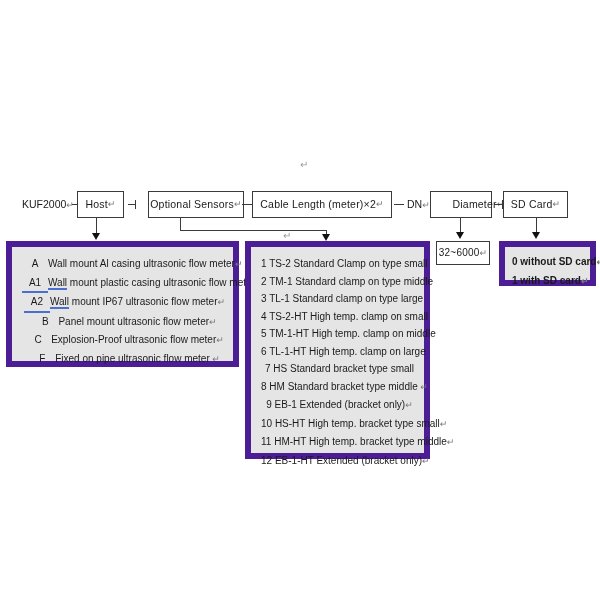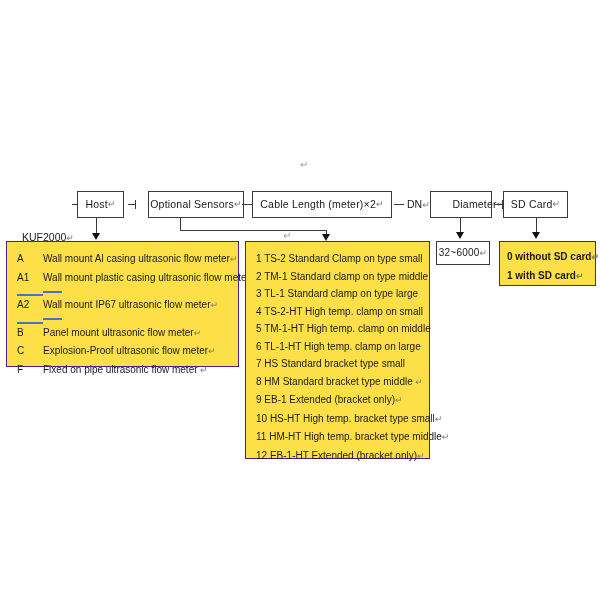--- a/index.html
+++ b/index.html
@@ -55,58 +55,59 @@
     width: 0; height: 0;
     border-left: 4px solid transparent;
     border-right: 4px solid transparent;
     border-top: 7px solid #111111;
   }
 
   
   .list-panel {
     position: absolute;
     box-sizing: border-box;
-    border: 1px solid #4c1d95;
-    background: #fde047;
+    border: 6px solid #4c1d95;
+    background: #e5e5e5;
     padding: 8px 6px 8px 10px;
+    text-align: center;
   }
   .list-row {
     font-size: 10px;
     line-height: 17.5px;
     white-space: nowrap;
     position: relative;
   }
   .code-cell {
     display: inline-block;
     width: 26px;
   }
   
   .sq {
     border-bottom: 2px solid #4a6fd0;
-    padding-bottom: 8px;
+    padding-bottom: 0px;
   }
   .pilcrow {
     color: #7a7a7a;
     font-size: 9px;
   }
   .pilcrow-float {
     position: absolute;
     color: #9a9a9a;
     font-size: 10px;
     line-height: 1;
   }
 </style>
 </head>
 <body>
 
 <div id="page">
 
   <span class="pilcrow-float" style="left:300px; top:160px;">↵</span>
 
-  <span class="plain-label" style="left:22px; top:199px;margin-top:33px;"><span>KUF2000</span><span class="pilcrow">↵</span></span>
+  <span class="plain-label" style="left:22px; top:199px;"><span>KUF2000</span><span class="pilcrow">↵</span></span>
 
   <div class="hline" style="left:72px; top:204px; width:5px;"></div>
 
   <div class="box" style="left:77px; top:191px; width:47px; height:27px;">
       <span>Host</span>
       <span class="pilcrow">↵</span>
     </div>
 
   <div class="hline" style="left:128px; top:204px; width:8px;"></div>
   <div class="vline" style="left:135px; top:200px; height:9px;"></div>

